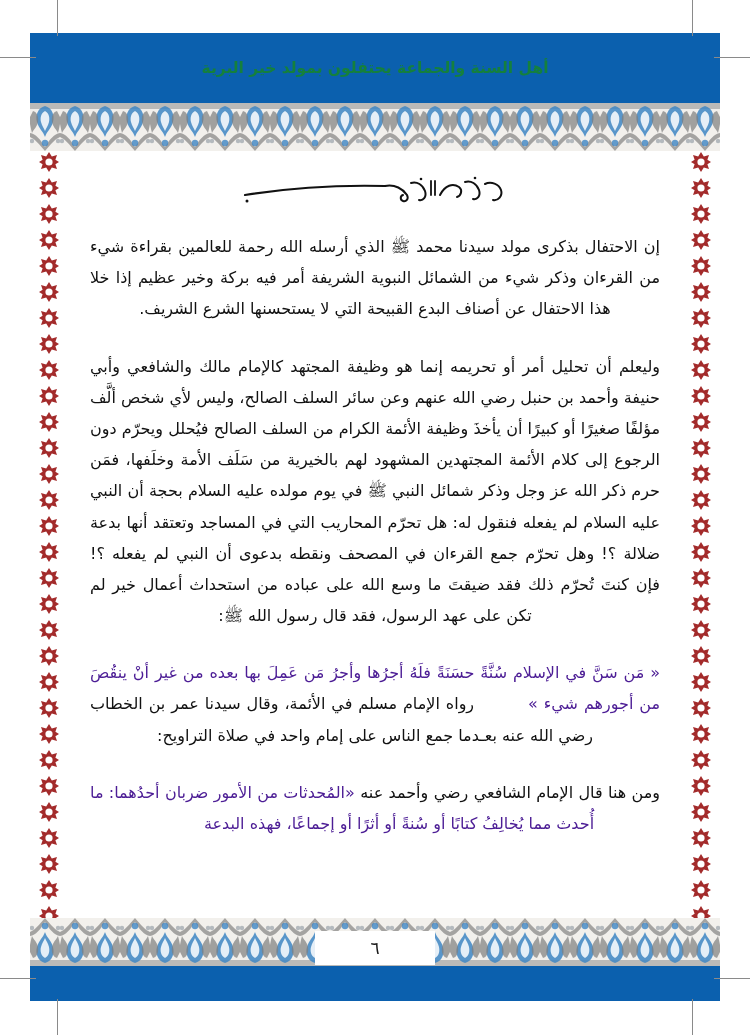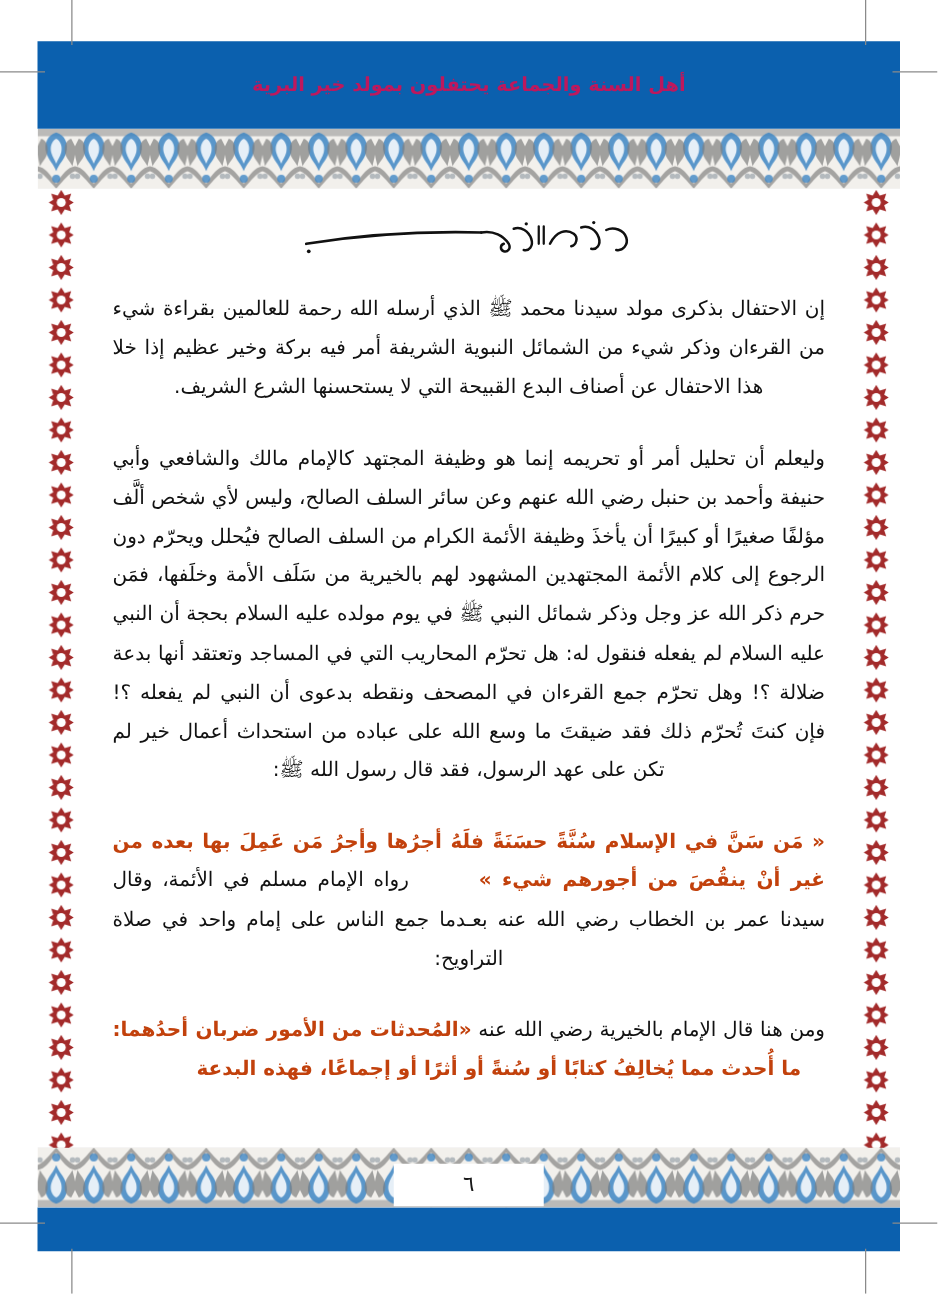--- a/index.html
+++ b/index.html
@@ -50,21 +50,21 @@
   .bluebar-top    { top: 0;    height: 70px; }
   .bluebar-bottom { top: 933px; height: 35px; }
 
   .header-title {
     position: absolute;
     left: 0; top: 0;
     width: 690px; height: 70px;
     display: flex;
     align-items: center;
     justify-content: center;
-    color: #be185d;
+    color: #15803d;
     font-family: "DejaVu Sans", sans-serif;
     font-weight: bold;
     font-size: 15.5px;
     letter-spacing: .2px;
     direction: rtl;
     z-index: 6;
   }
 
   
   .ornband {
@@ -119,22 +119,22 @@
     margin: 0 0 16px 0;
     text-align: justify;
     text-align-last: center;
     direction: rtl;
     padding: 0 22px;
   }
   .para.tight { margin-bottom: 13px; }
   .para-gap { margin-top: 26px; }
 
   .q-red {
-    color: #c2410c;
-    font-weight: bold;
+    color: #4c1d95;
+    font-weight: normal;
     margin-left: 48px;
   }
 
   
   .pagenum-plate {
     position: absolute;
     left: 285px;
     top: 898px;
     width: 120px;
     height: 34px;
@@ -227,21 +227,21 @@
     <p class="para">إن الاحتفال بذكرى مولد سيدنا محمد ﷺ الذي أرسله الله رحمة للعالمين بقراءة شيء من القرءان وذكر شيء من الشمائل النبوية الشريفة أمر فيه بركة وخير عظيم إذا خلا هذا الاحتفال عن أصناف البدع القبيحة التي لا يستحسنها الشرع الشريف.</p>
 
     <p class="para para-gap">وليعلم أن تحليل أمر أو تحريمه إنما هو وظيفة المجتهد كالإمام مالك والشافعي وأبي حنيفة وأحمد بن حنبل رضي الله عنهم وعن سائر السلف الصالح، وليس لأي شخص ألَّف مؤلفًا صغيرًا أو كبيرًا أن يأخذَ وظيفة الأئمة الكرام من السلف الصالح فيُحلل ويحرّم دون الرجوع إلى كلام الأئمة المجتهدين المشهود لهم بالخيرية من سَلَف الأمة وخلَفها، فمَن حرم ذكر الله عز وجل وذكر شمائل النبي ﷺ في يوم مولده عليه السلام بحجة أن النبي عليه السلام لم يفعله فنقول له: هل تحرّم المحاريب التي في المساجد وتعتقد أنها بدعة ضلالة ؟! وهل تحرّم جمع القرءان في المصحف ونقطه بدعوى أن النبي لم يفعله ؟! فإن كنتَ تُحرّم ذلك فقد ضيقتَ ما وسع الله على عباده من استحداث أعمال خير لم تكن على عهد الرسول، فقد قال رسول الله ﷺ:</p>
 
     <p class="para para-gap tight">
       <span class="q-red">« مَن سَنَّ في الإسلام سُنَّةً حسَنَةً فلَهُ أجرُها وأجرُ مَن عَمِلَ بها بعده من غير أنْ ينقُصَ من أجورهم شيء »</span><span> رواه الإمام مسلم في الأئمة، وقال سيدنا عمر بن الخطاب رضي الله عنه بعـدما جمع الناس على إمام واحد في صلاة التراويح:</span>
     </p>
 
 
     <p class="para para-gap">
-      <span>ومن هنا قال الإمام بالخيرية رضي الله عنه </span><span class="q-red">«المُحدثات من الأمور ضربان أحدُهما: ما أُحدث مما يُخالِفُ كتابًا أو سُنةً أو أثرًا أو إجماعًا، فهذه البدعة</span>
+      <span>ومن هنا قال الإمام الشافعي رضي وأحمد عنه </span><span class="q-red">«المُحدثات من الأمور ضربان أحدُهما: ما أُحدث مما يُخالِفُ كتابًا أو سُنةً أو أثرًا أو إجماعًا، فهذه البدعة</span>
     </p>
 
   </div>
 
   <div class="ornband ornband-bottom">
     <svg width="690" height="48" viewBox="0 0 690 48" xmlns="http://www.w3.org/2000/svg">
       <rect x="0" y="0" width="690" height="48" fill="url(#arab)"></rect>
     </svg>
   </div>
 

